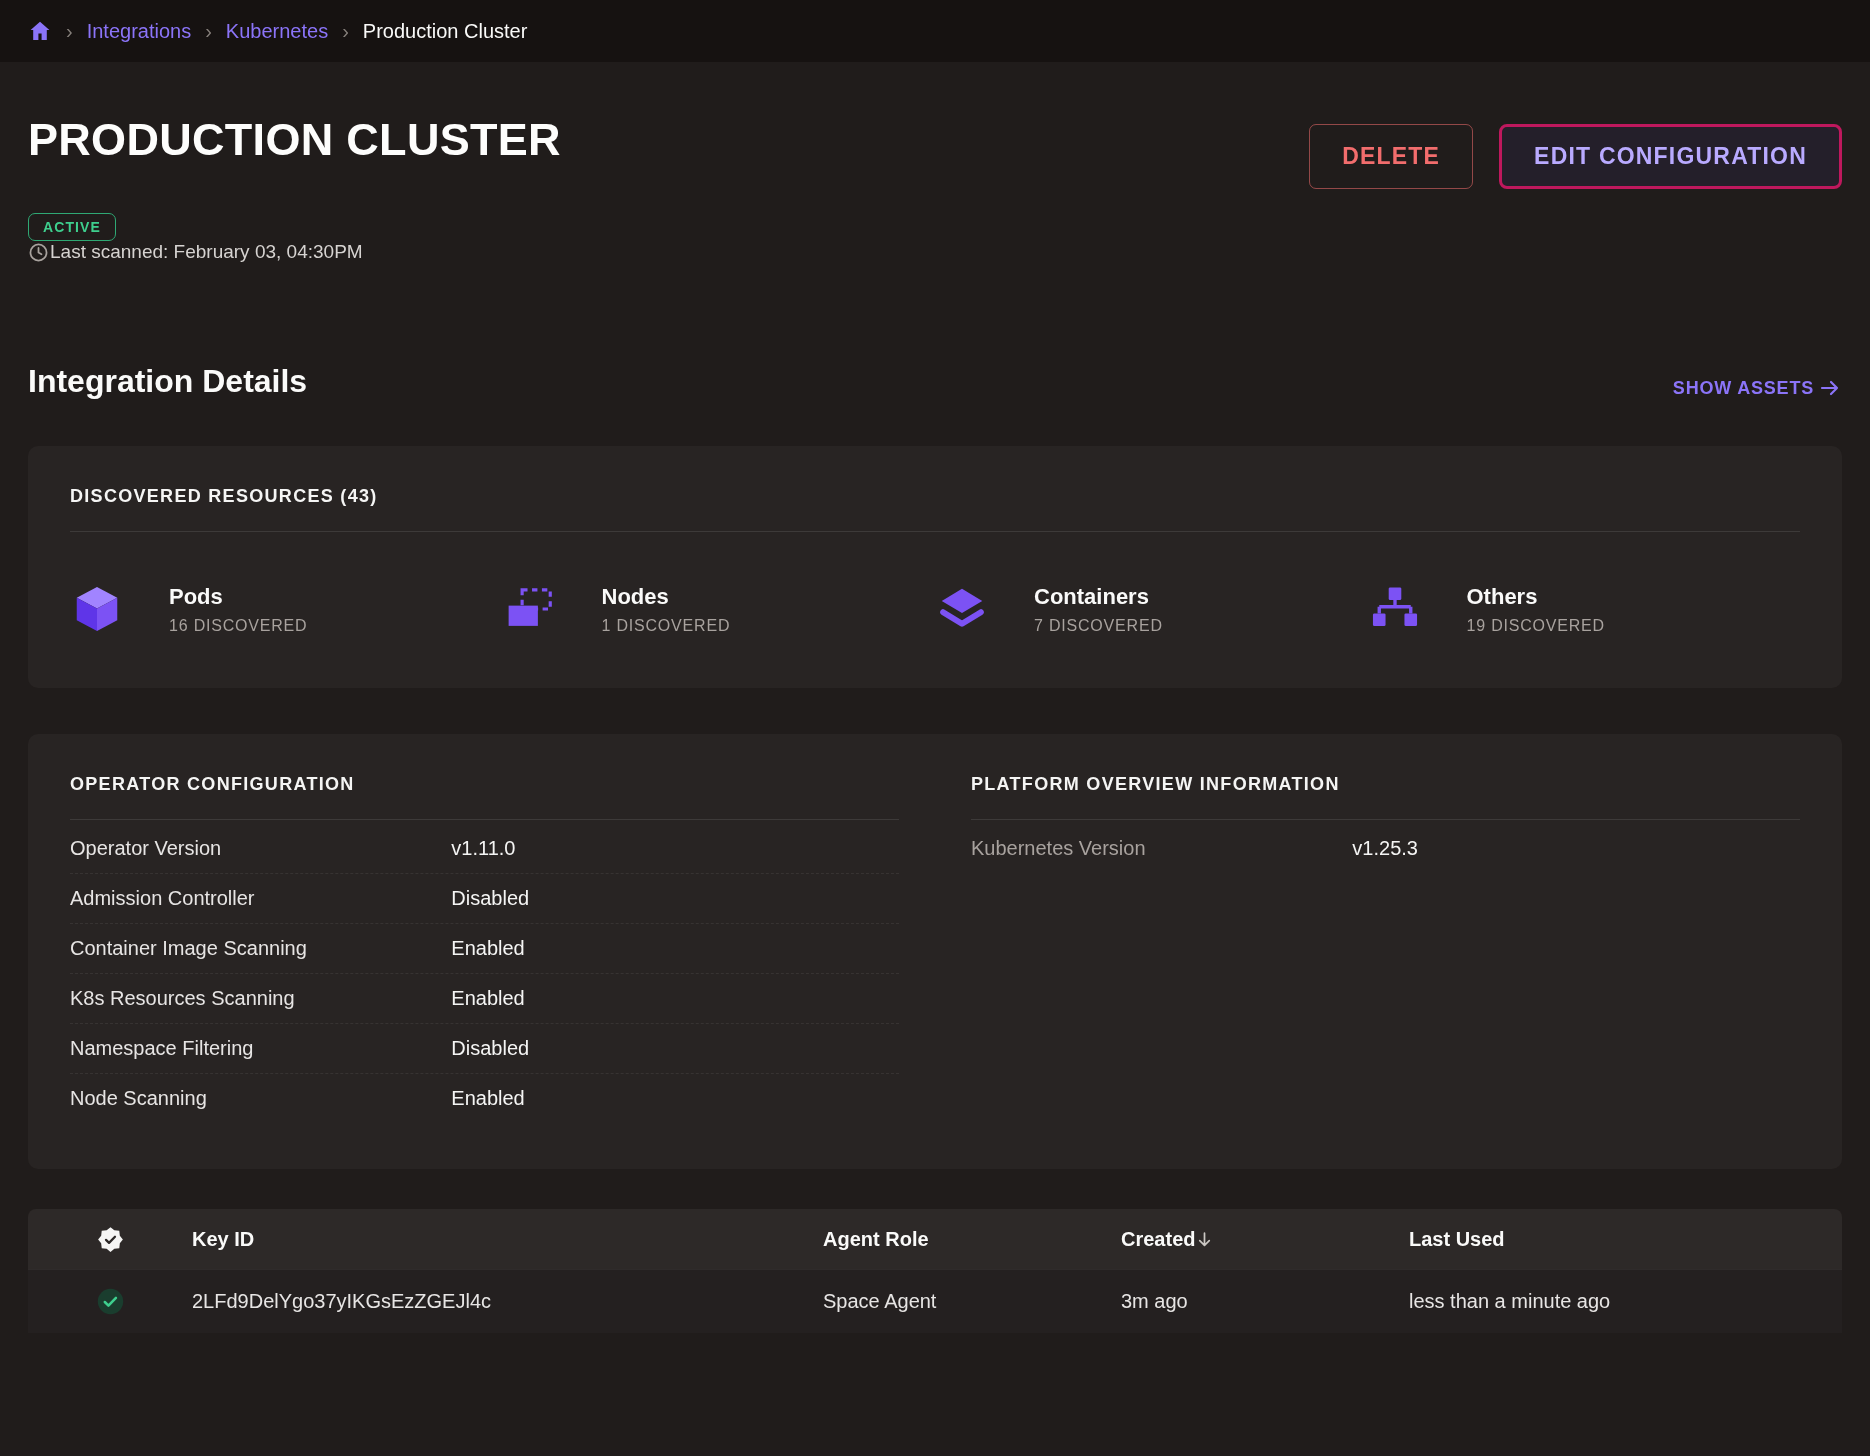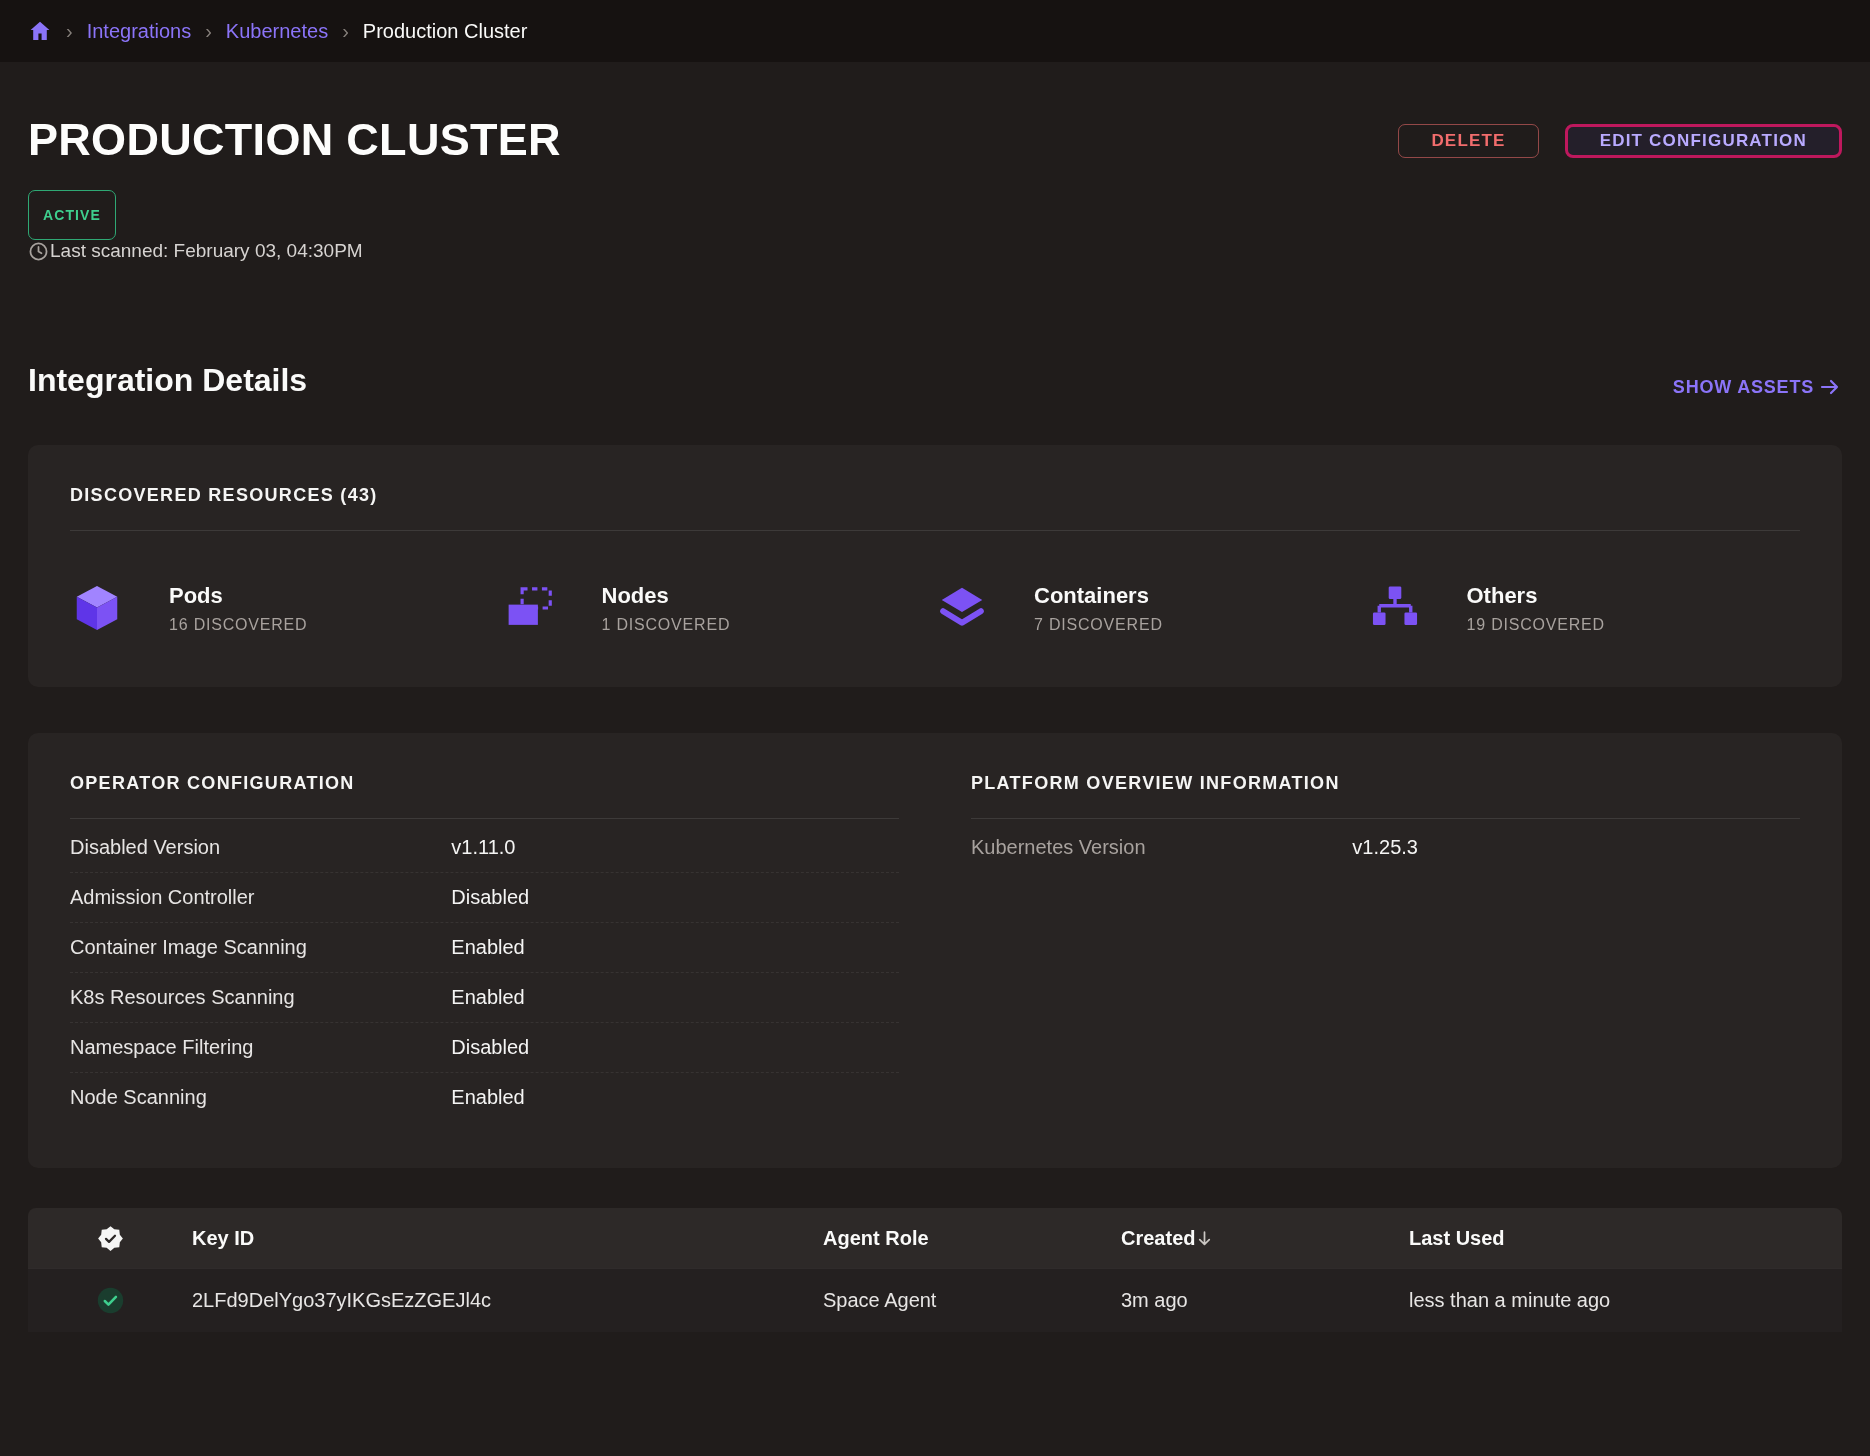--- a/index.html
+++ b/index.html
@@ -23,28 +23,28 @@
   .crumb-link { color:#8b74f8; cursor:pointer; }
   .crumb-current { color:#fafaf9; }
 
   
   .page { padding:0 28px 30px; }
 
   .header-row { display:flex; justify-content:space-between; align-items:flex-start; margin-top:52px; }
   .page-title { font-size:45px; font-weight:700; color:#fdfdfc; letter-spacing:0.3px; }
   .header-buttons { display:flex; gap:26px; margin-top:10px; }
   .btn {
-    font-family:inherit; font-size:17px; font-weight:600; letter-spacing:1.2px;
-    border-radius:7px; padding:4px 32px; background:transparent; cursor:pointer;
+    font-family:inherit; font-size:23px; font-weight:600; letter-spacing:1.2px;
+    border-radius:7px; padding:16px 32px; background:transparent; cursor:pointer;
   }
   .btn-delete { color:#f26d6d; border:1px solid rgba(242,109,109,0.55); }
   .btn-edit { color:#b9aaff; border:3px solid #be185d; background:rgba(94,73,226,0.08); border-radius:8px; }
 
   .badge-active {
-    display:inline-block; margin-top:24px; padding:16px 14px;
+    display:inline-block; margin-top:24px; padding:5px 14px;
     border:1px solid #2fa874; border-radius:7px;
     color:#3ecf8e; font-size:14px; font-weight:700; letter-spacing:1.1px;
   }
   .scanned-row { display:flex; align-items:center; gap:1px; color:#d6d3d1; font-size:19px; }
 
   .section-row { display:flex; justify-content:space-between; align-items:flex-end; margin-top:100px; }
   .section-row.second { margin-top:70px; }
   .section-title { font-size:32px; font-weight:700; color:#fafaf9; }
   .show-link {
     display:flex; align-items:center; gap:4px;
@@ -205,21 +205,21 @@
   </section>
 
   
   <section class="card config-card">
 
     <div class="config-col">
       <div class="card-title">OPERATOR CONFIGURATION</div>
       <hr class="card-divider">
       <div class="config-rows">
         <div class="config-row">
-          <span class="config-label">Disabled Version</span>
+          <span class="config-label">Operator Version</span>
           <span class="config-value">v1.11.0</span>
         </div>
         <div class="config-row">
           <span class="config-label">Admission Controller</span>
           <span class="config-value">Disabled</span>
         </div>
         <div class="config-row">
           <span class="config-label">Container Image Scanning</span>
           <span class="config-value">Enabled</span>
         </div>

